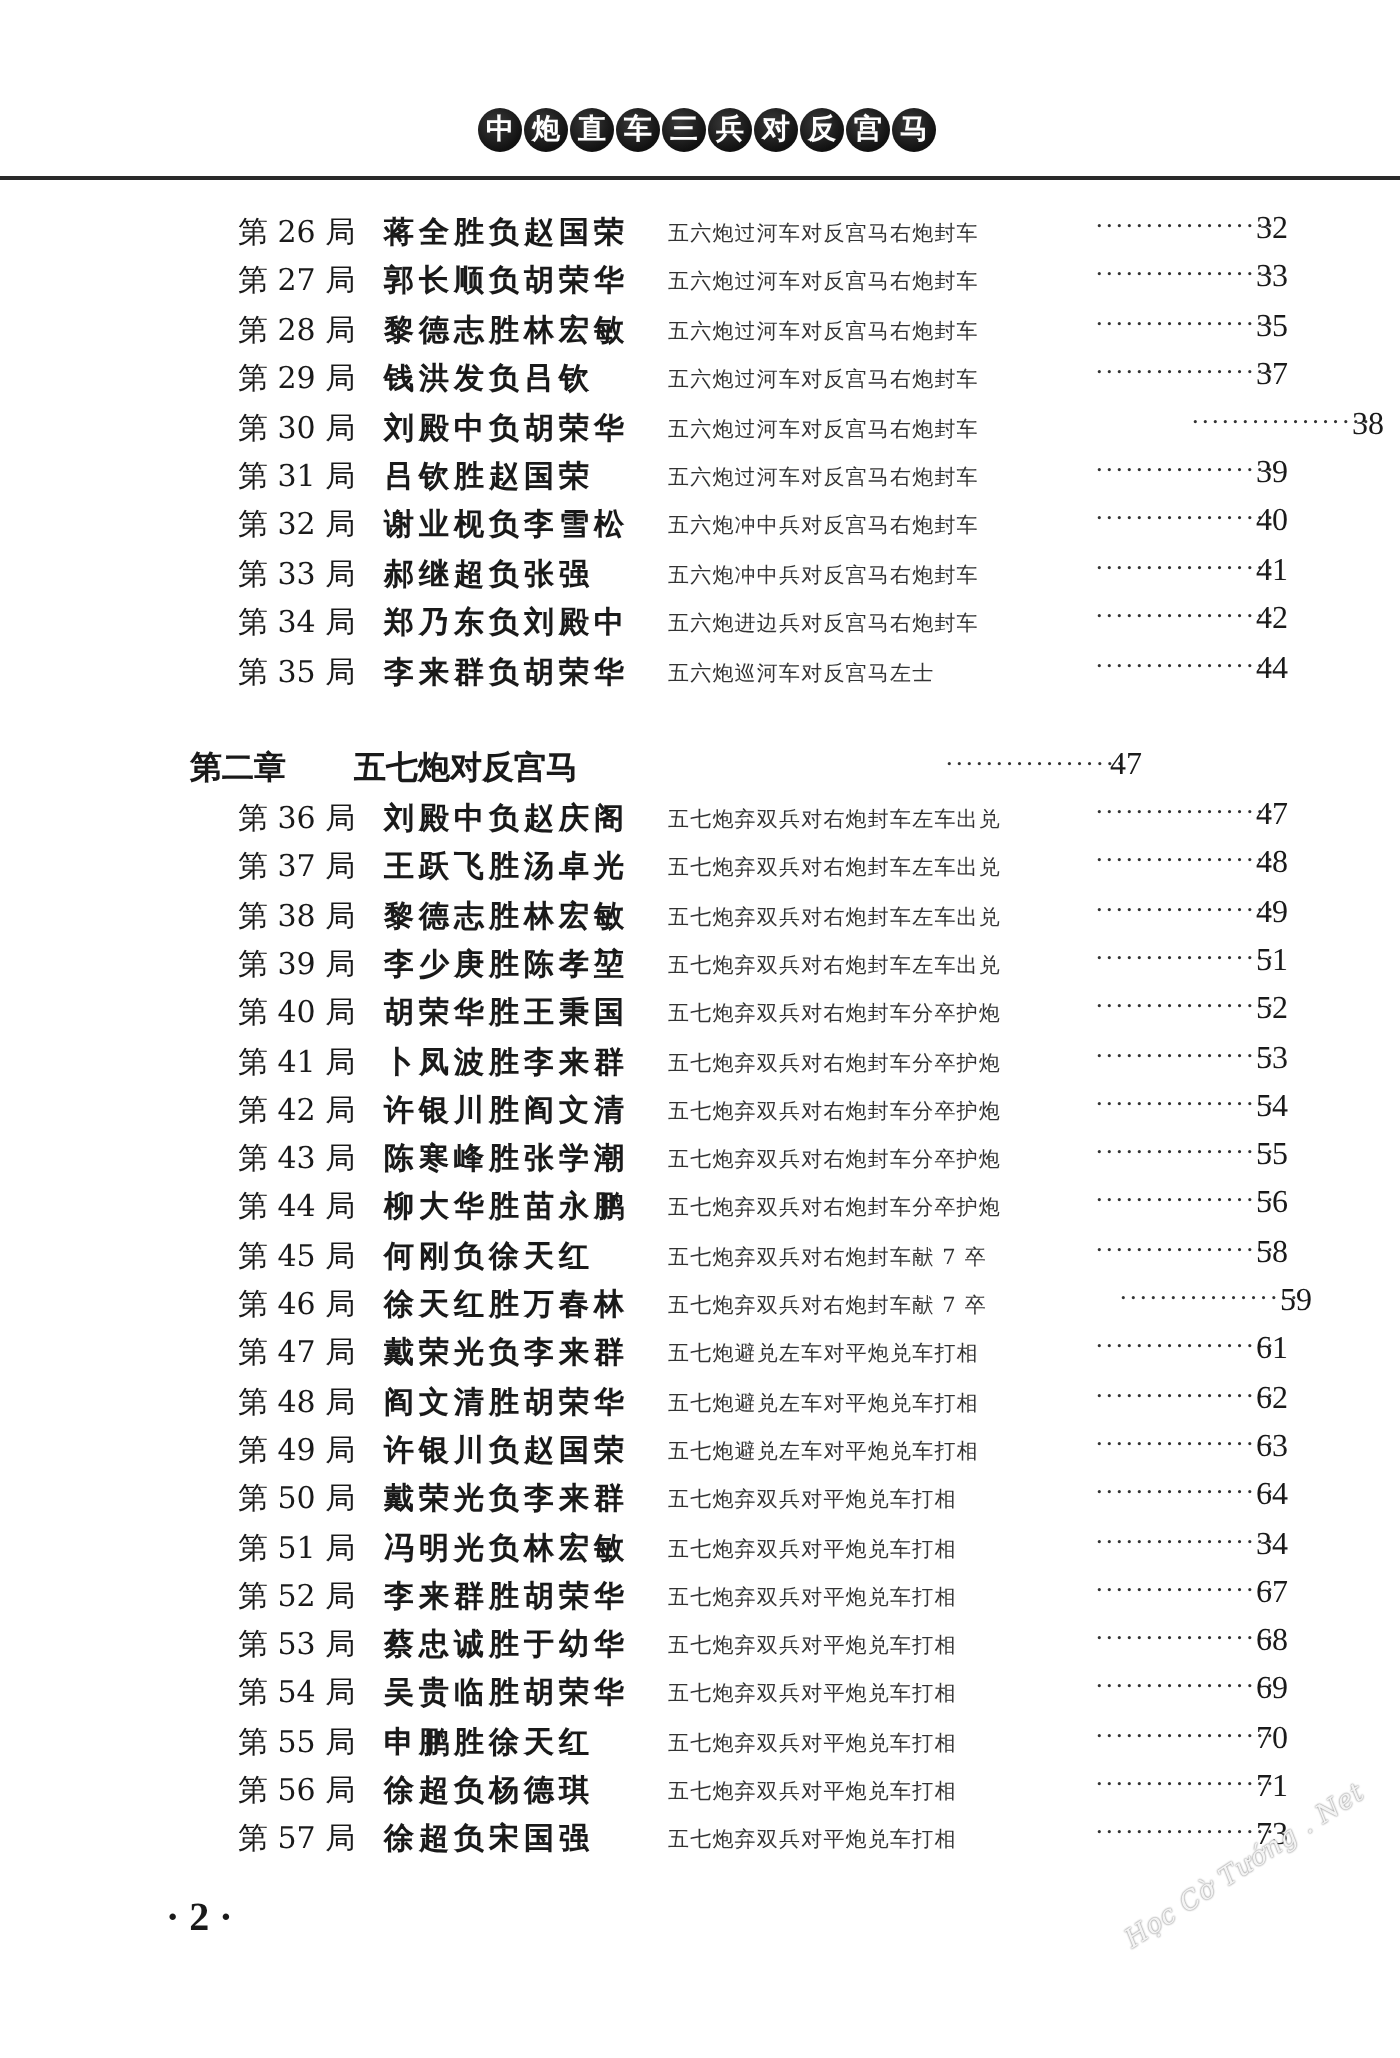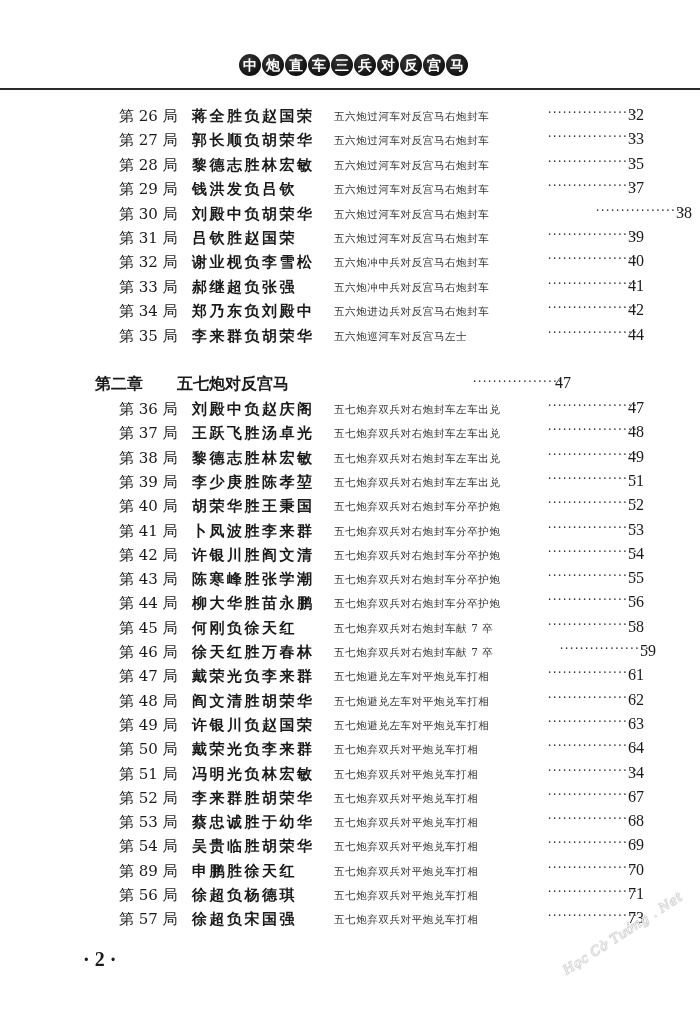--- a/index.html
+++ b/index.html
@@ -256,21 +256,21 @@
       <span class="page">68</span>
     </div>
     <div class="row" style="top: 835.4px;">
       <span class="num">第 54 局</span>
       <span class="players">吴贵临胜胡荣华</span>
       <span class="variation">五七炮弃双兵对平炮兑车打相</span>
       <span class="dots">··················</span>
       <span class="page">69</span>
     </div>
     <div class="row" style="top: 859.7px;">
-      <span class="num">第 89 局</span>
+      <span class="num">第 55 局</span>
       <span class="players">申鹏胜徐天红</span>
       <span class="variation">五七炮弃双兵对平炮兑车打相</span>
       <span class="dots">··················</span>
       <span class="page">70</span>
     </div>
     <div class="row" style="top: 884px;">
       <span class="num">第 56 局</span>
       <span class="players">徐超负杨德琪</span>
       <span class="variation">五七炮弃双兵对平炮兑车打相</span>
       <span class="dots">··················</span>

